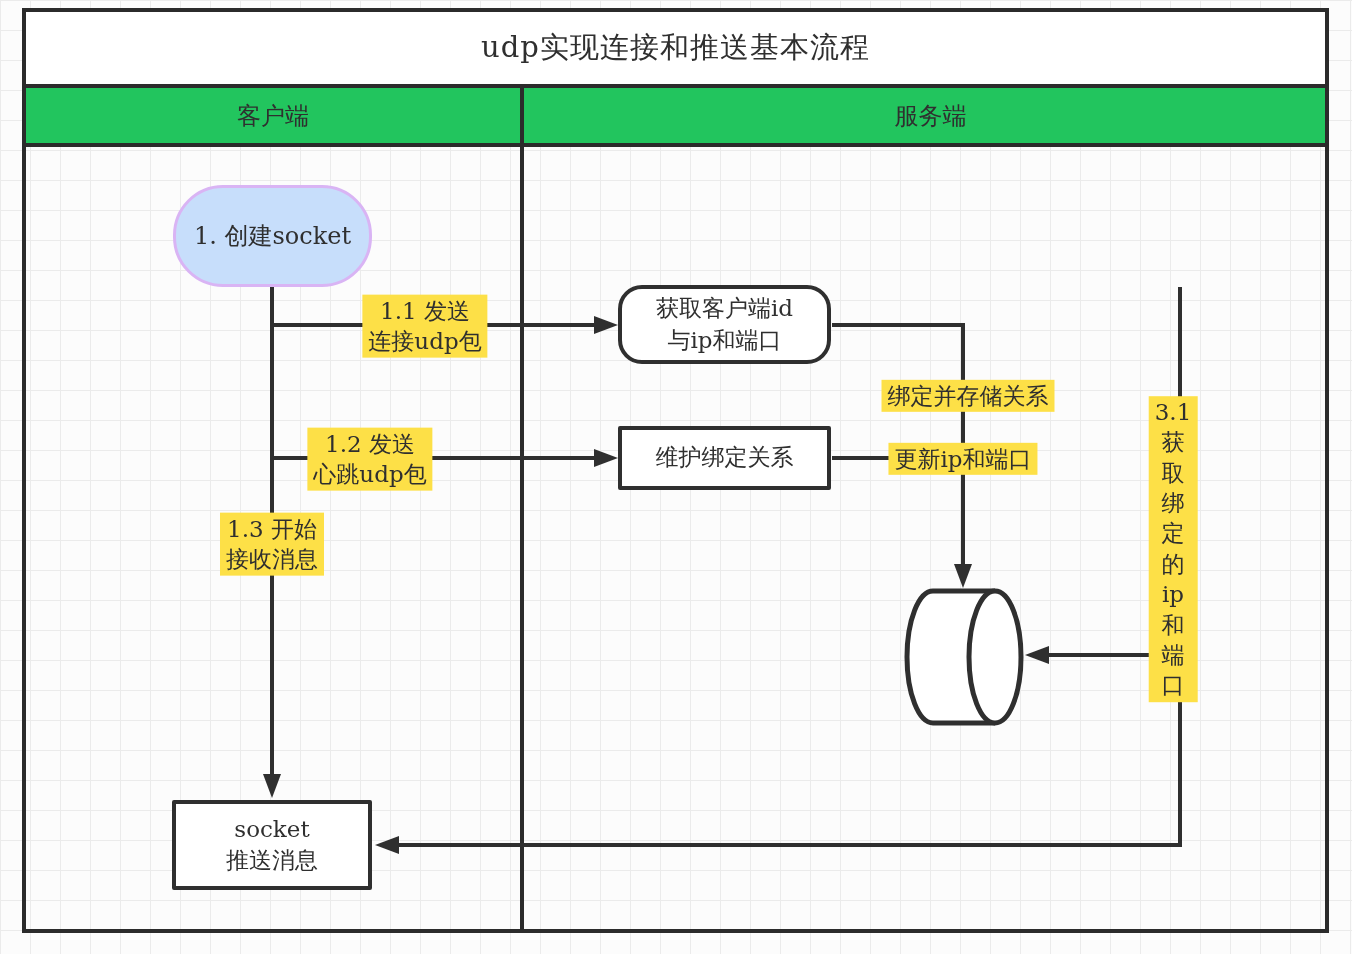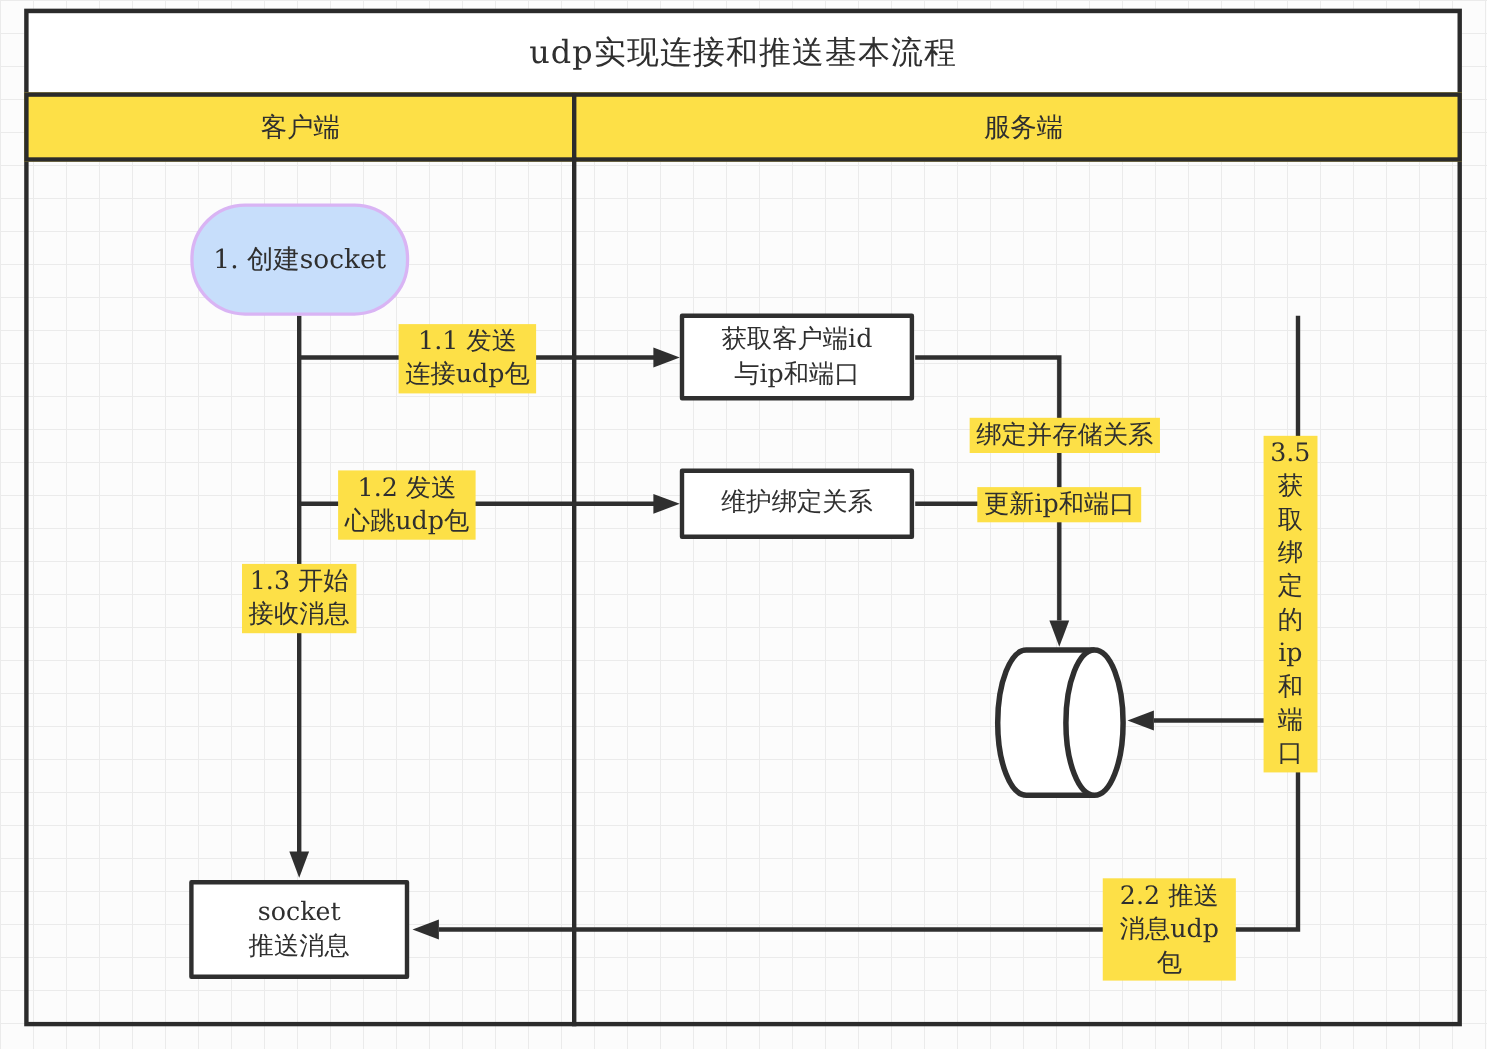--- a/index.html
+++ b/index.html
@@ -23,21 +23,21 @@
     border: 4px solid #2b2b2b;
   }
   .title-row {
     position: absolute; left: 22px; top: 8px; width: 1307px; height: 80px;
     background: #ffffff; border: 4px solid #2b2b2b;
     display: flex; align-items: center; justify-content: center;
     font-size: 29px; letter-spacing: 1px;
   }
   .lane-header {
     position: absolute; top: 84px; height: 63px;
-    background: #fde047; border: 4px solid #2b2b2b;
+    background: #22c55e; border: 4px solid #2b2b2b;
     display: flex; align-items: center; justify-content: center;
     font-size: 24px;
     font-family: Liberation Mono, monospace;
   }
   .lane-header.client { left: 22px; width: 502px; }
   .lane-header.server { left: 520px; width: 809px; padding-left: 12px; }
   .lane-divider {
     position: absolute; left: 520px; top: 143px; width: 4px; height: 790px;
     background: #2b2b2b;
   }
@@ -58,21 +58,21 @@
     font-size: 24px;
   }
   .node.process {
     background: #ffffff;
     border: 4px solid #2f2f2f;
     border-radius: 2px;
     font-size: 23px;
   }
   #node-create-socket  { left: 173px; top: 185px; width: 199px; height: 102px; }
   #node-push-message   { left: 1082px; top: 185px; width: 196px; height: 102px; }
-  #node-get-client     { left: 618px; top: 285px; width: 213px; height: 79px; }
+  #node-get-client     { left: 618px; top: 285px; width: 213px; height: 79px; border-radius: 24px; }
   #node-maintain       { left: 618px; top: 426px; width: 213px; height: 64px; }
   #node-socket-receive { left: 172px; top: 800px; width: 200px; height: 90px; }
 
   
   .edge-label {
     position: absolute; z-index: 2;
     background: #fde047;
     text-align: center; white-space: pre-line; line-height: 1.32;
     font-size: 23px; padding: 1px 6px;
     transform: translate(-50%, -50%);
@@ -129,18 +129,16 @@
 推送消息</div>
 
   <div class="edge-label" style="left:425px; top:326px;">1.1 发送
 连接udp包</div>
   <div class="edge-label" style="left:370px; top:459px;">1.2 发送
 心跳udp包</div>
   <div class="edge-label" style="left:272px; top:544px;">1.3 开始
 接收消息</div>
   <div class="edge-label" style="left:968px; top:396px;">绑定并存储关系</div>
   <div class="edge-label" style="left:963px; top:459px;">更新ip和端口</div>
-  <div class="edge-label" style="left:1173px; top:549px;">3.5 获取绑定的
+  <div class="edge-label" style="left:1173px; top:549px;">3.1 获取绑定的
 ip和端口</div>
-  <div class="edge-label" style="left:1063px; top:845px;">2.2 推送
-消息udp包</div>
 
 </div>
 
 </body></html>

